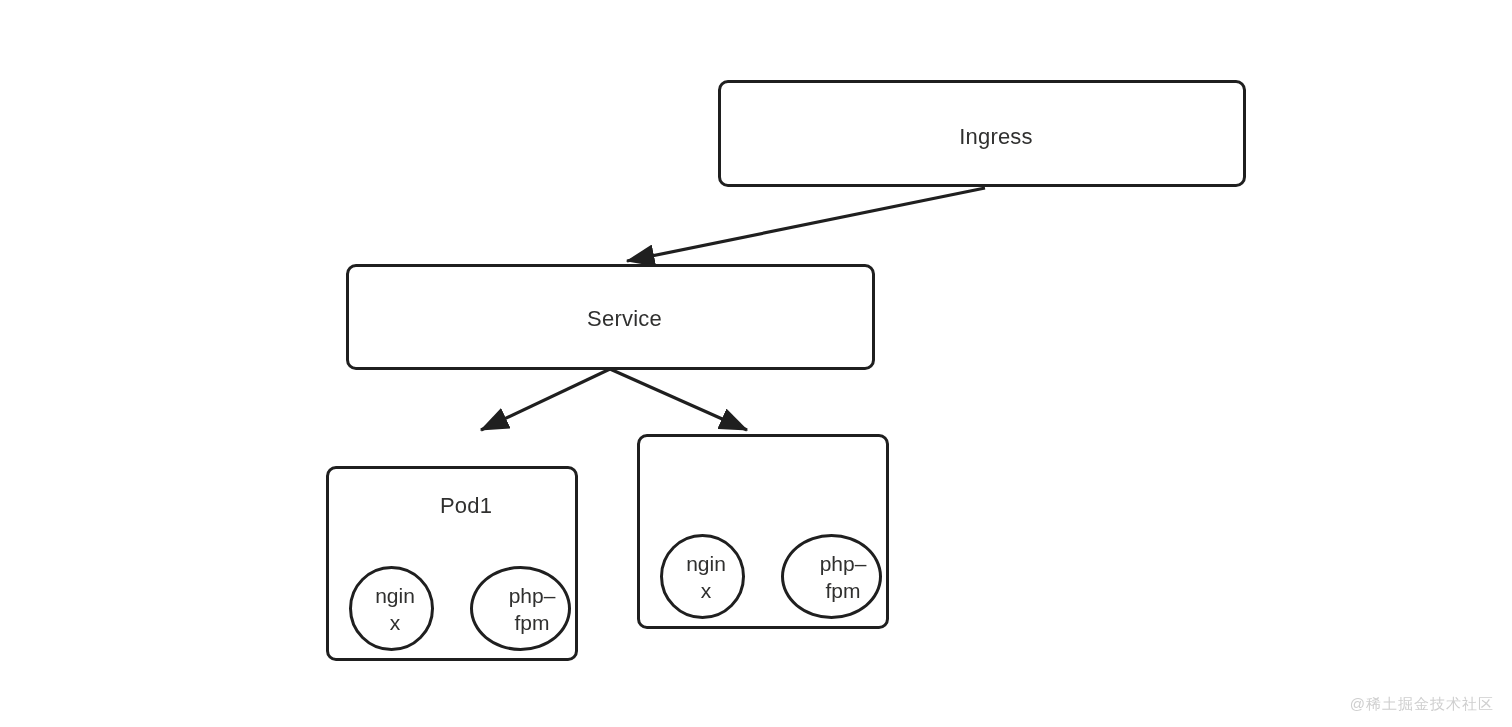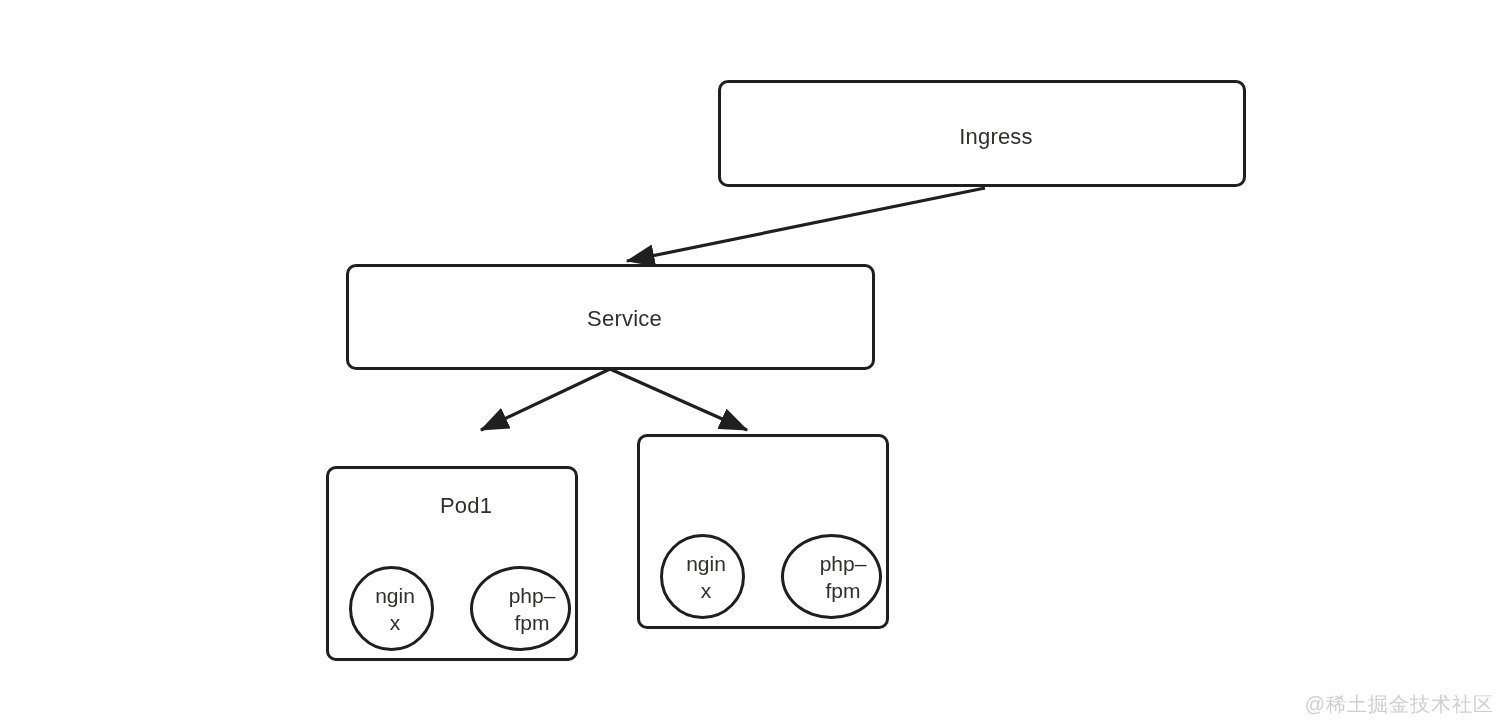--- a/index.html
+++ b/index.html
@@ -105,21 +105,21 @@
     top: 97px;
     left: 141px;
   }
 
   
   #watermark {
     position: absolute;
     right: 18px;
     bottom: 12px;
     color: #cfcfcf;
-    font-size: 20px;
+    font-size: 15px;
     line-height: 22px;
     letter-spacing: 1px;
     white-space: nowrap;
     user-select: none;
   }
 </style>
 </head>
 <body>
 
 <div id="canvas">

